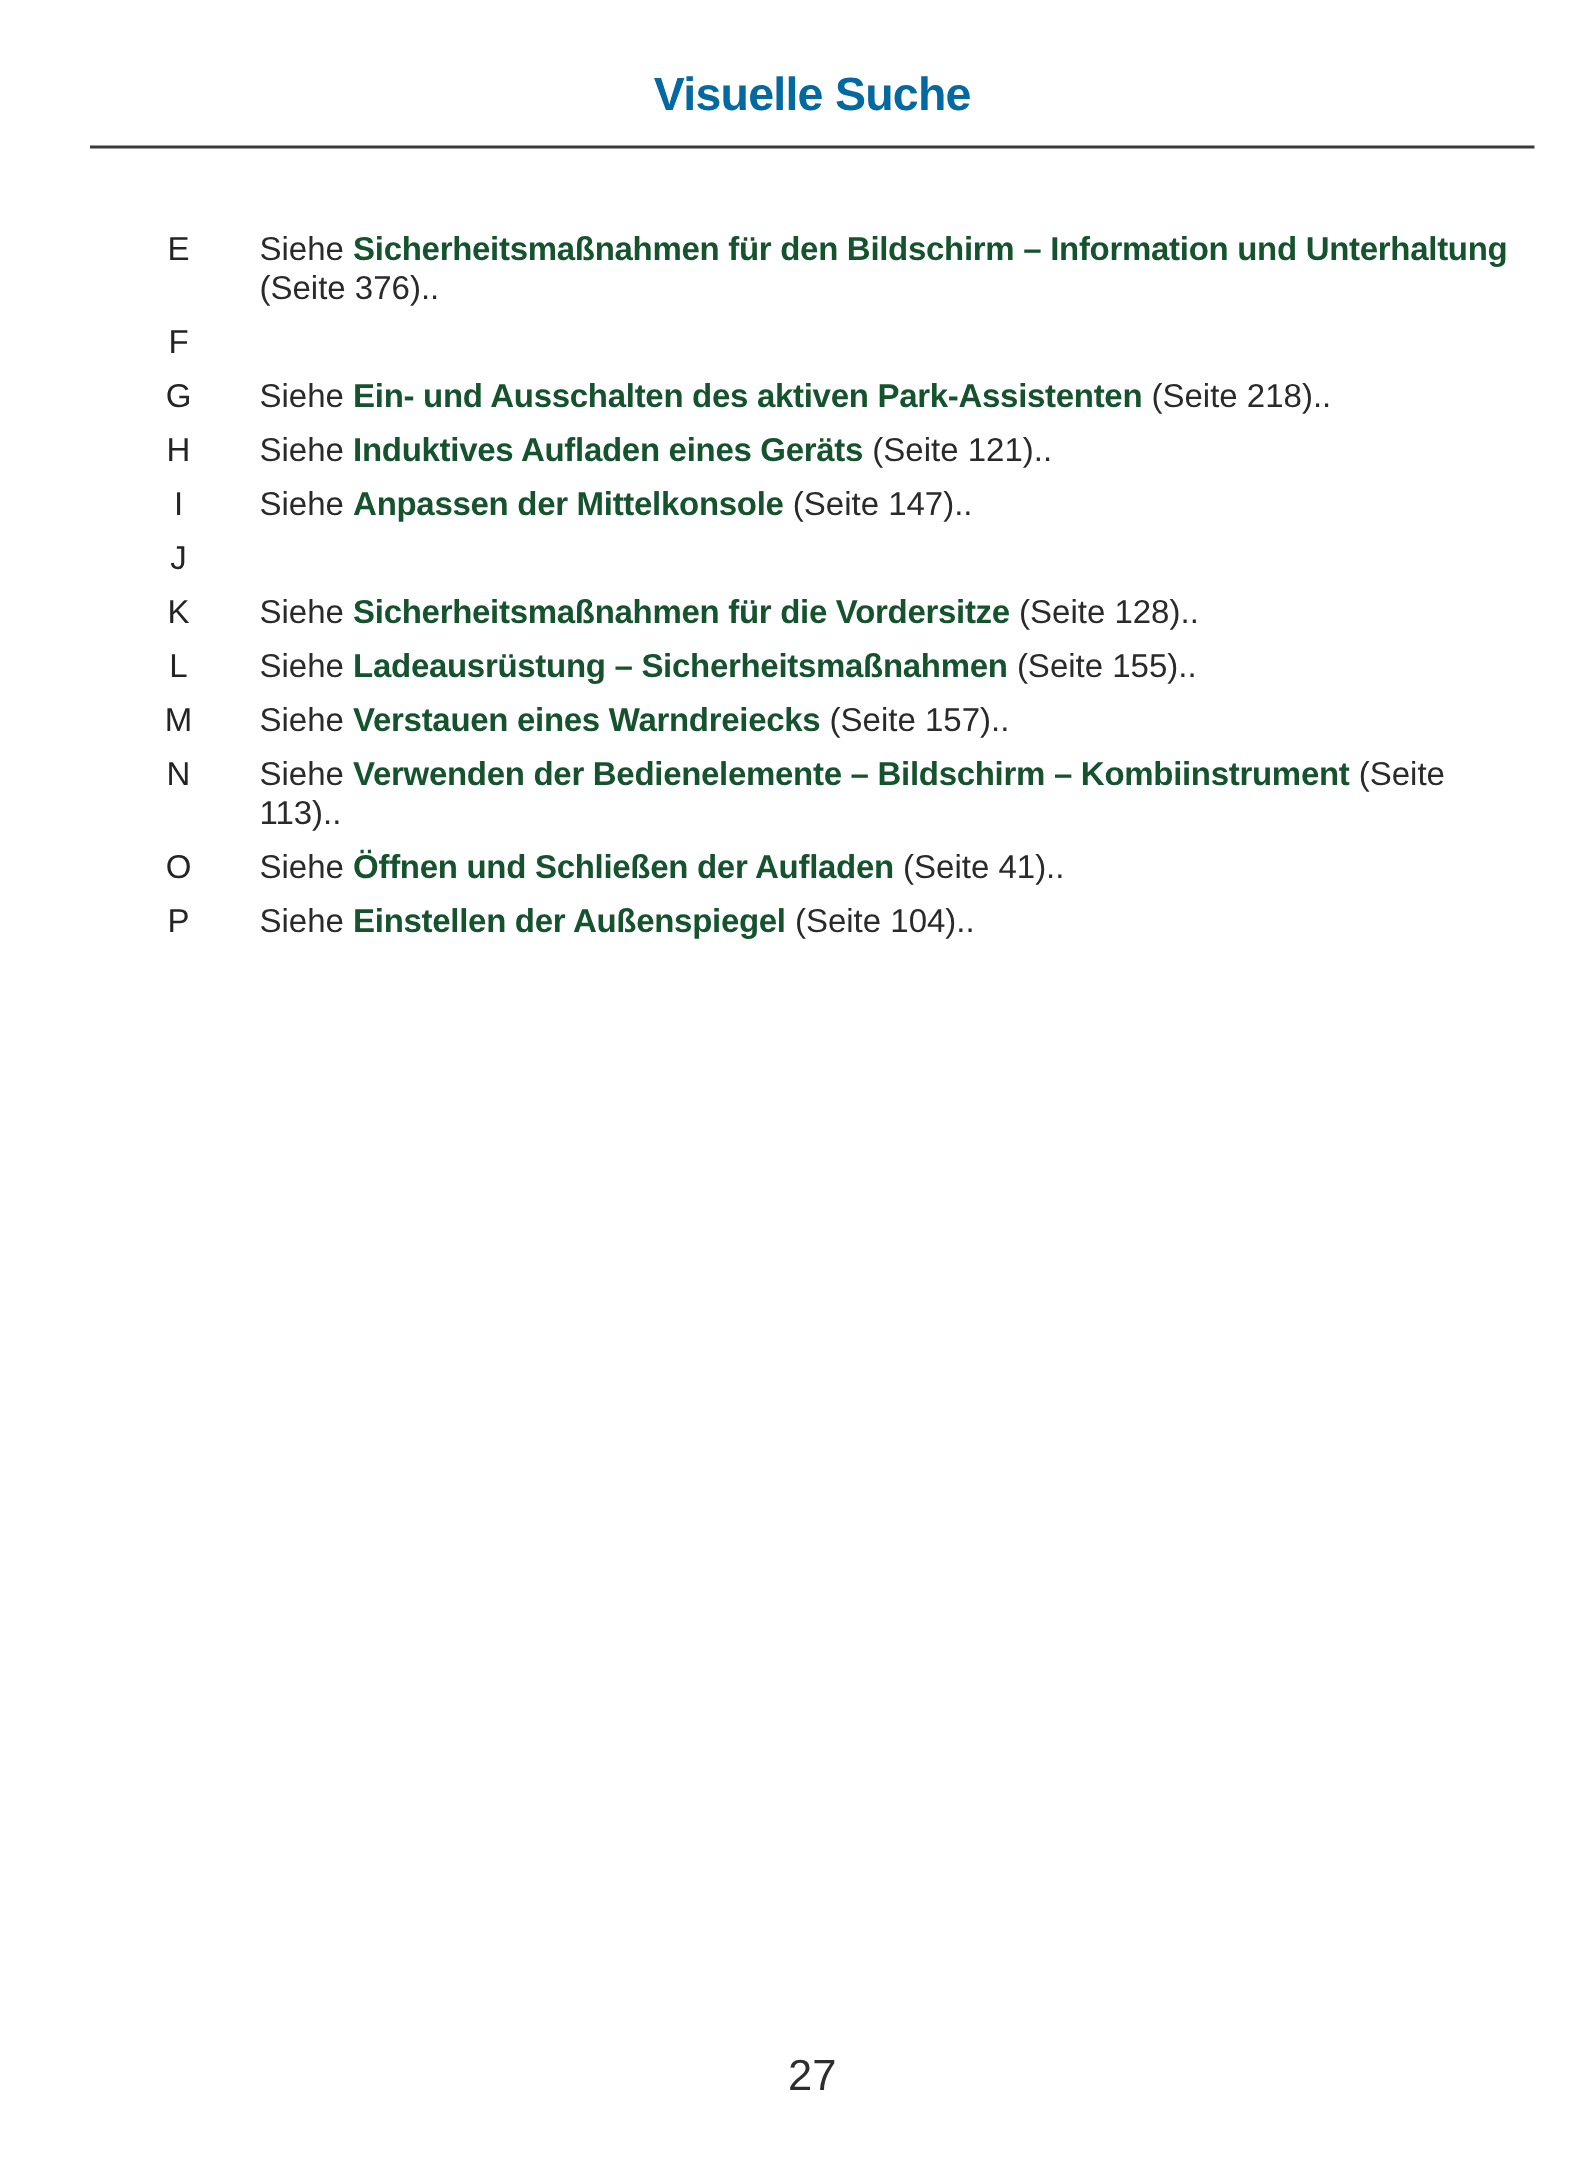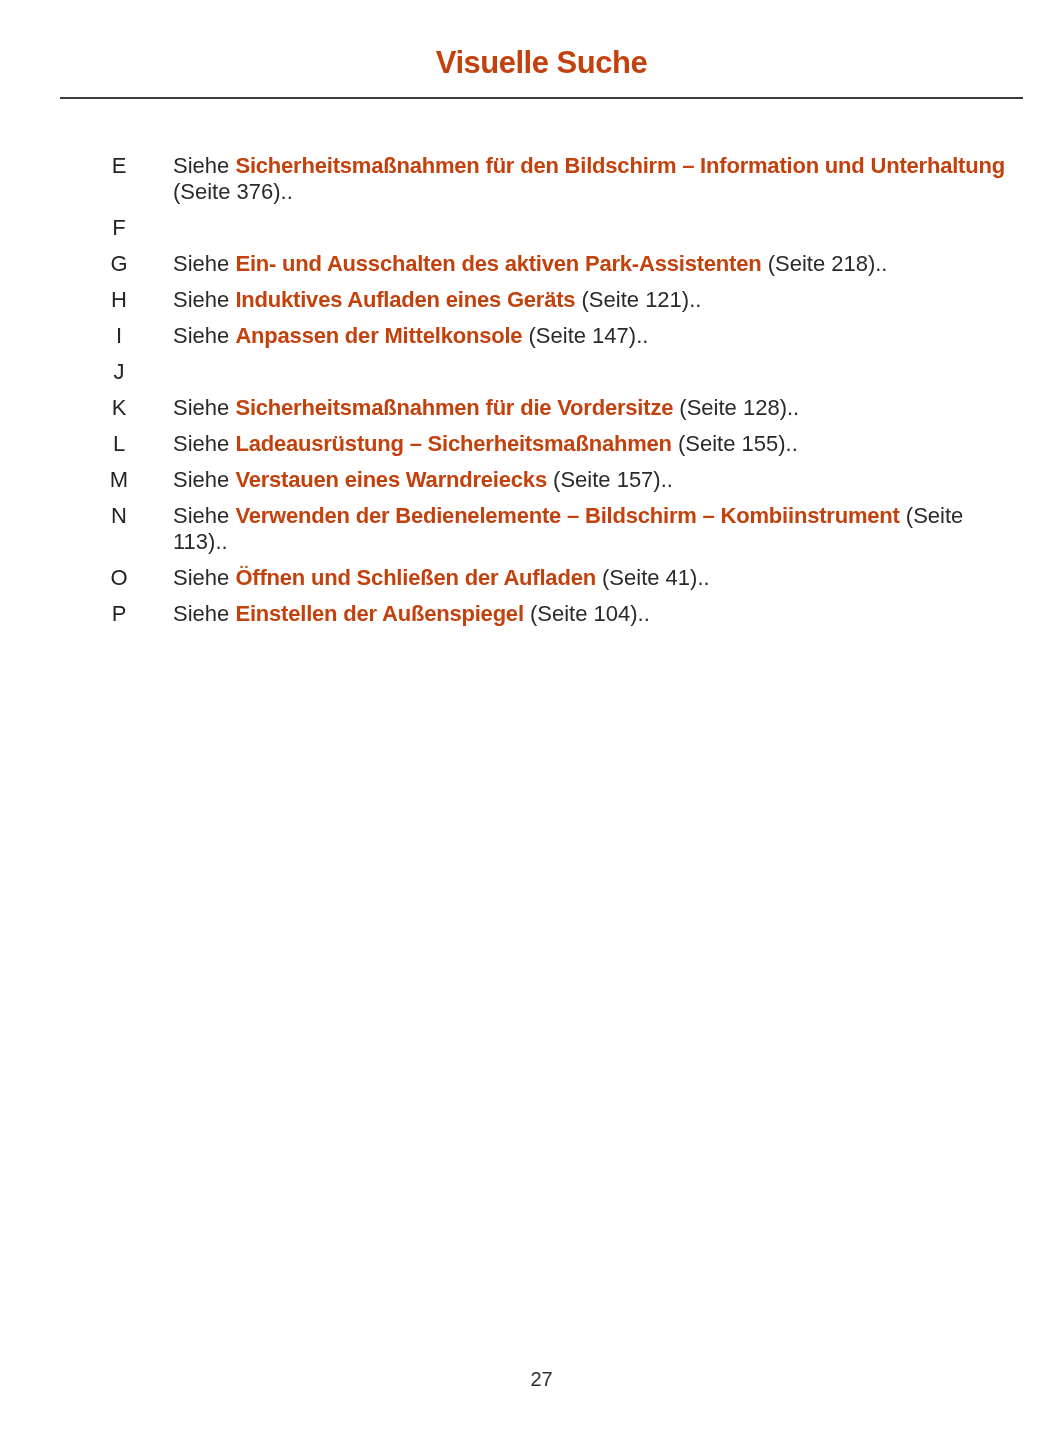--- a/index.html
+++ b/index.html
@@ -18,21 +18,21 @@
   }
   .page-header {
     margin: 0 32px 0 60px;
     padding-top: 44px;
     text-align: center;
   }
   .page-title {
     font-size: 31px;
     font-weight: 700;
     letter-spacing: -0.5px;
-    color: #c2410c;
+    color: #0369a1;
     line-height: 1.2;
   }
   .divider {
     height: 2px;
     background: #3b3b3b;
     margin: 16px 32px 0 60px;
   }
   .entries {
     margin-top: 54px;
   }
@@ -48,31 +48,31 @@
   .entry-letter {
     text-align: center;
     color: #242424;
     font-weight: 400;
   }
   .entry-text {
     color: #2a2a2a;
     font-weight: 400;
   }
   .entry-text strong {
-    color: #c2410c;
+    color: #14532d;
     font-weight: 700;
     letter-spacing: -0.2px;
   }
   .page-number {
     position: absolute;
     top: 1368px;
     left: 60px;
     right: 32px;
     text-align: center;
-    font-size: 20px;
+    font-size: 29px;
     color: #2e2e2e;
   }
 </style>
 </head>
 <body>
 
 <div class="page">
 
   <div class="page-header">
     <div class="page-title">Visuelle Suche</div>

